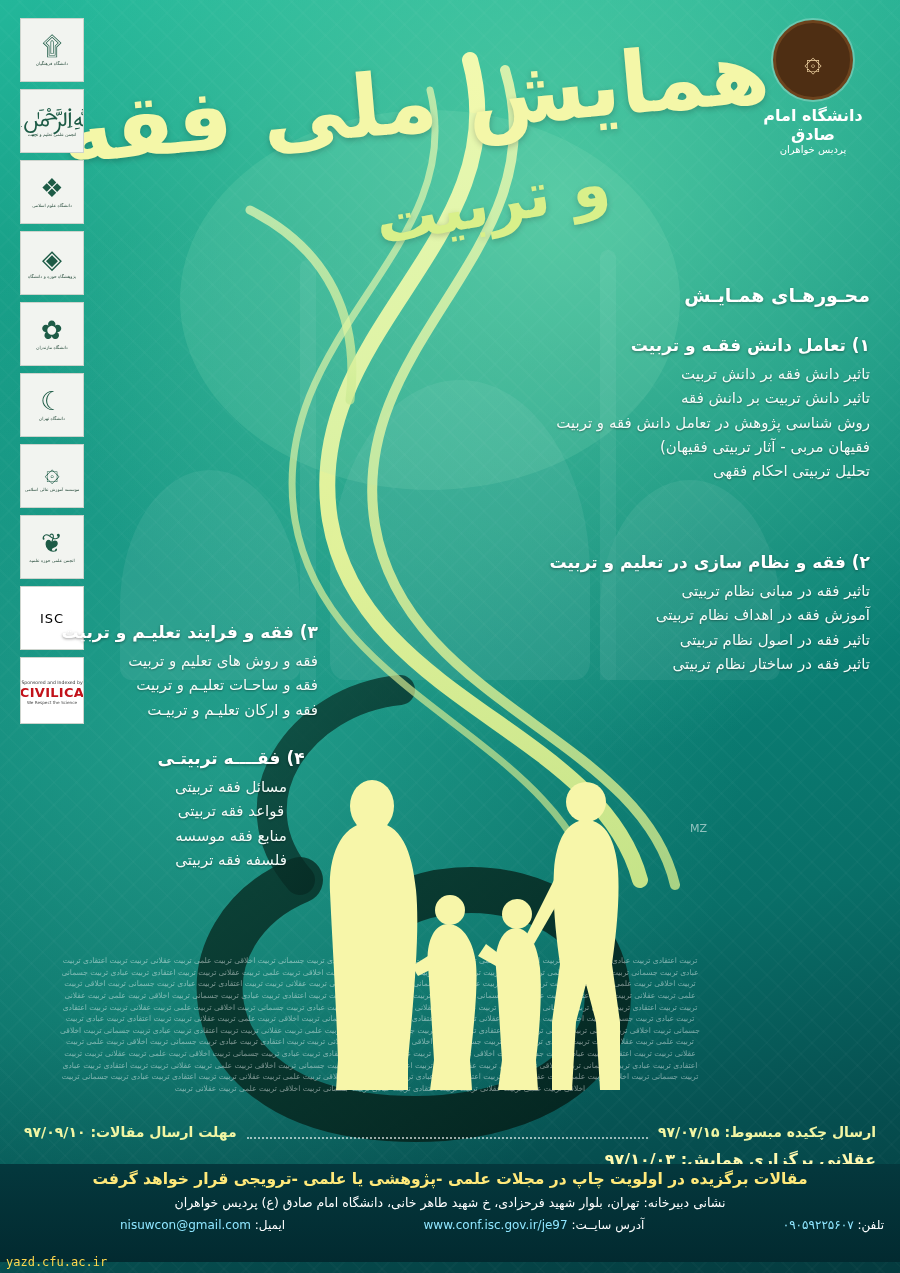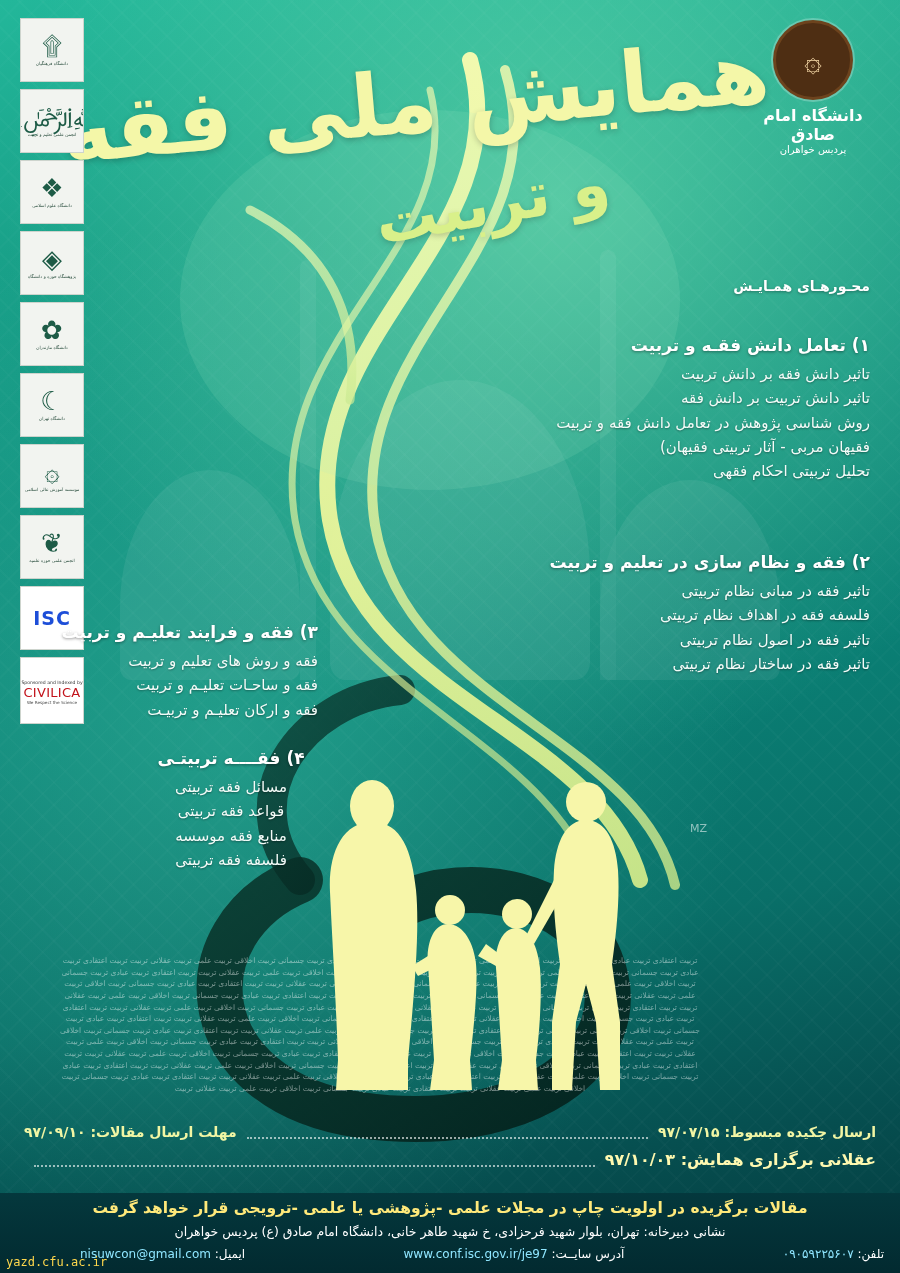--- a/index.html
+++ b/index.html
@@ -47,24 +47,24 @@
   }
   .logo{
     width:62px;height:62px;background:#f2f4f0;border:1px solid #cdd4cd;
     display:flex;align-items:center;justify-content:center;flex-direction:column;
     overflow:hidden;
   }
   .logo .mark{font-size:26px;color:#1d5b46;line-height:1;}
   .logo .cap{font-size:4.4px;color:#2b4f3f;margin-top:2px;text-align:center;
     line-height:1.15;padding:0 2px;}
   .logo.isc{background:#fff;}
-  .logo.isc .isc-top{font-size:19px;font-weight:bold;color:#1d4ed8;letter-spacing:1px;}
+  .logo.isc .isc-top{font-size:13px;font-weight:normal;color:#000000;letter-spacing:1px;}
   .logo.civ{background:#fff;padding-top:3px;}
   .logo.civ .civ-top{font-size:4.6px;color:#333;}
-  .logo.civ .civ-main{font-size:13px;font-weight:normal;color:#c2121a;letter-spacing:.3px;}
+  .logo.civ .civ-main{font-size:13px;font-weight:bold;color:#c2121a;letter-spacing:.3px;}
   .logo.civ .civ-sub{font-size:4.2px;color:#444;}
 
   
   .univ{
     position:absolute;right:22px;top:20px;width:130px;text-align:center;z-index:6;
   }
   .univ .seal{
     width:74px;height:74px;margin:0 auto;border-radius:50%;
     background:#4e2e13;border:3px solid #6d431d;
     display:flex;align-items:center;justify-content:center;
@@ -87,22 +87,22 @@
     white-space:nowrap;transform:rotate(-5deg);
   }
   .title-calli .t-sub{
     position:absolute;right:170px;top:140px;
     font-size:62px;color:#d9f08a;font-weight:bold;transform:rotate(-10deg);
     text-shadow:0 2px 6px rgba(0,0,0,.20);white-space:nowrap;
   }
 
   
   .axes-head{
-    position:absolute;right:30px;top:278px;z-index:6;
-    color:#ffffff;font-size:14px;font-weight:bold;letter-spacing:3px;
+    position:absolute;right:30px;top:284px;z-index:6;
+    color:#ffffff;font-size:19px;font-weight:bold;letter-spacing:3px;
     text-shadow:0 1px 3px rgba(0,0,0,.35);
   }
   .block{position:absolute;z-index:6;color:#ffffff;text-align:right;}
   .block .b-title{
     font-size:17px;font-weight:bold;color:#ffffff;margin-bottom:7px;
     letter-spacing:1px;text-shadow:0 1px 3px rgba(0,0,0,.4);
   }
   .block ul{list-style:none;margin:0;padding:0;}
   .block li{
     font-size:15px;line-height:1.62;color:#f3fbf8;
@@ -134,40 +134,40 @@
   }
   .dates .row2{
     position:absolute;right:24px;top:30px;left:24px;
     display:flex;justify-content:space-between;align-items:center;
     font-size:16px;font-weight:bold;color:#fff9b0;
   }
   .dots{flex:1;border-bottom:2px dotted rgba(255,255,255,.6);margin:0 10px;height:12px;}
 
   
   .footer{
-    position:absolute;left:0;right:0;bottom:0;height:80px;z-index:8;
+    position:absolute;left:0;right:0;bottom:11px;height:98px;z-index:8;
     background:linear-gradient(180deg,#04383d 0%,#022a30 100%);
     color:#ffffff;
   }
   .f1{
     position:absolute;right:0;left:0;top:6px;text-align:center;
     color:#ffe97a;font-size:15.5px;font-weight:bold;
   }
   .f2{
     position:absolute;right:0;left:0;top:31px;text-align:center;
     color:#ffffff;font-size:12.5px;
   }
   .f3{
     position:absolute;right:16px;left:80px;top:54px;
     display:flex;justify-content:space-between;align-items:center;
     color:#bff0ff;font-size:12px;direction:rtl;
   }
   .f3 .seg{white-space:nowrap;}
   .f3 .lbl{color:#ffffff;}
-  .f3 .val{color:#8fe6ff;}
+  .f3 .val{color:#8fe6ff;margin-left:40px;}
   .watermark{
     position:absolute;left:6px;bottom:4px;color:#ffd84d;font-size:12px;
     font-family:"DejaVu Sans Mono","Liberation Mono",monospace;z-index:9;
   }
   .mz{position:absolute;left:690px;top:822px;color:rgba(255,255,255,.55);
      font-size:11px;z-index:6;}
 </style>
 </head>
 <body>
 
@@ -279,21 +279,21 @@
     </ul>
   </div>
 
   <div class="block" id="block2">
     <div class="b-title">
       <span>۲)</span>
       <span>فقه و نظام سازی در تعلیم و تربیت</span>
     </div>
     <ul>
       <li>تاثیر فقه در مبانی نظام تربیتی</li>
-      <li>فلسفه فقه در اهداف نظام تربیتی</li>
+      <li>آموزش فقه در اهداف نظام تربیتی</li>
       <li>تاثیر فقه در اصول نظام تربیتی</li>
       <li>تاثیر فقه در ساختار نظام تربیتی</li>
     </ul>
   </div>
 
   <div class="block" id="block3">
     <div class="b-title">
       <span>۳)</span>
       <span>فقه و فرایند تعلیـم و تربیت</span>
     </div>

